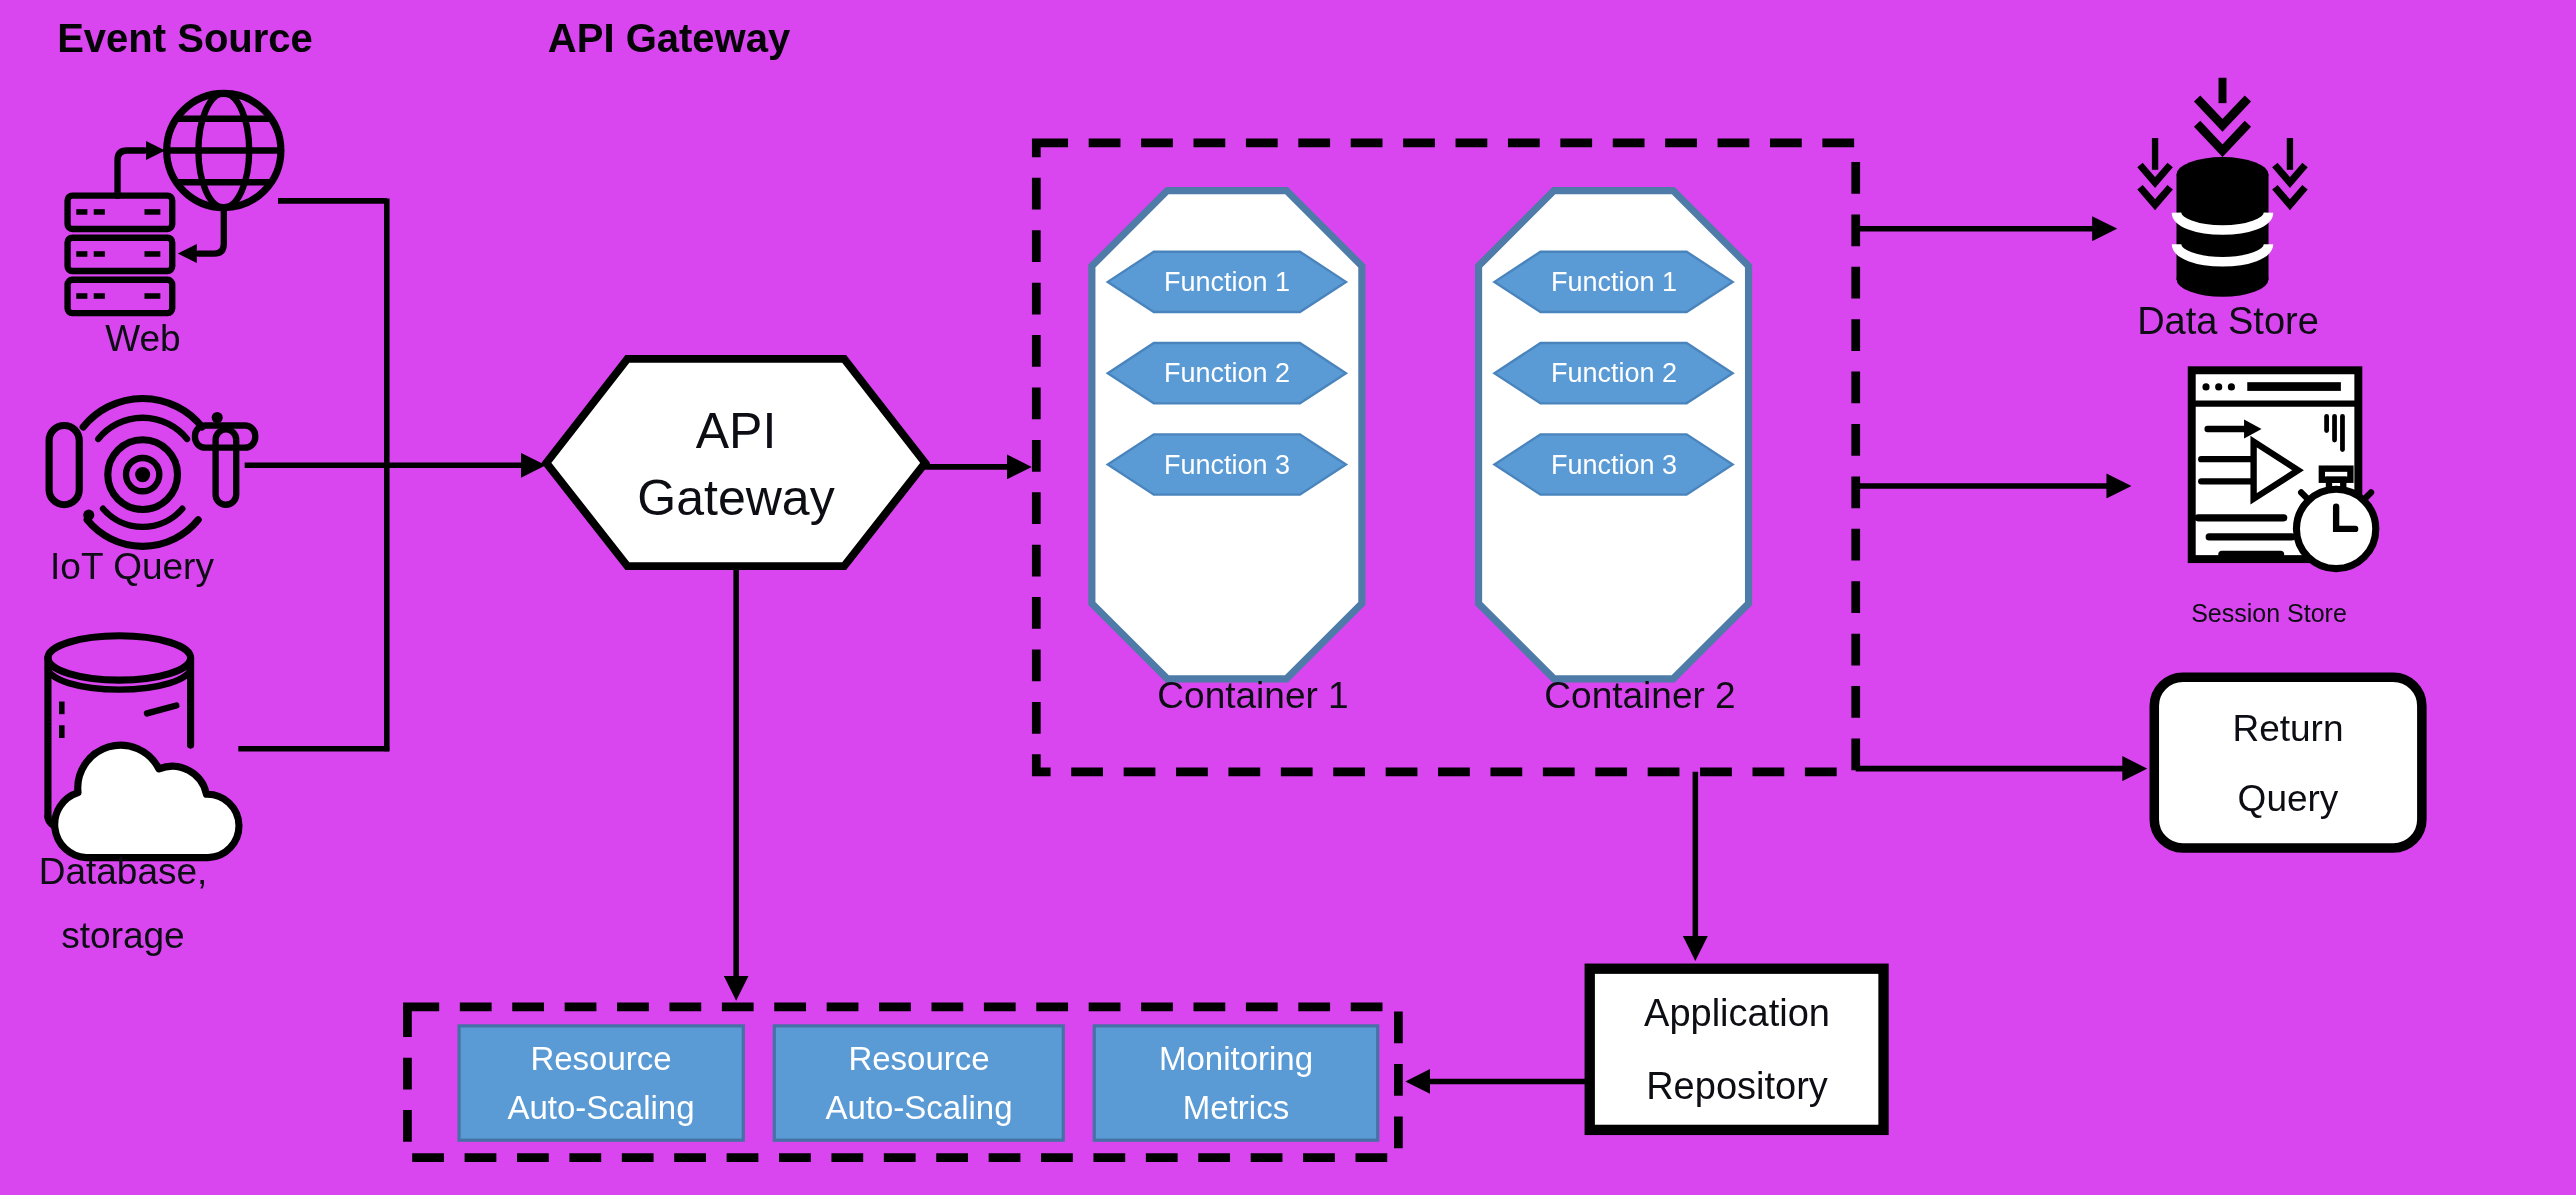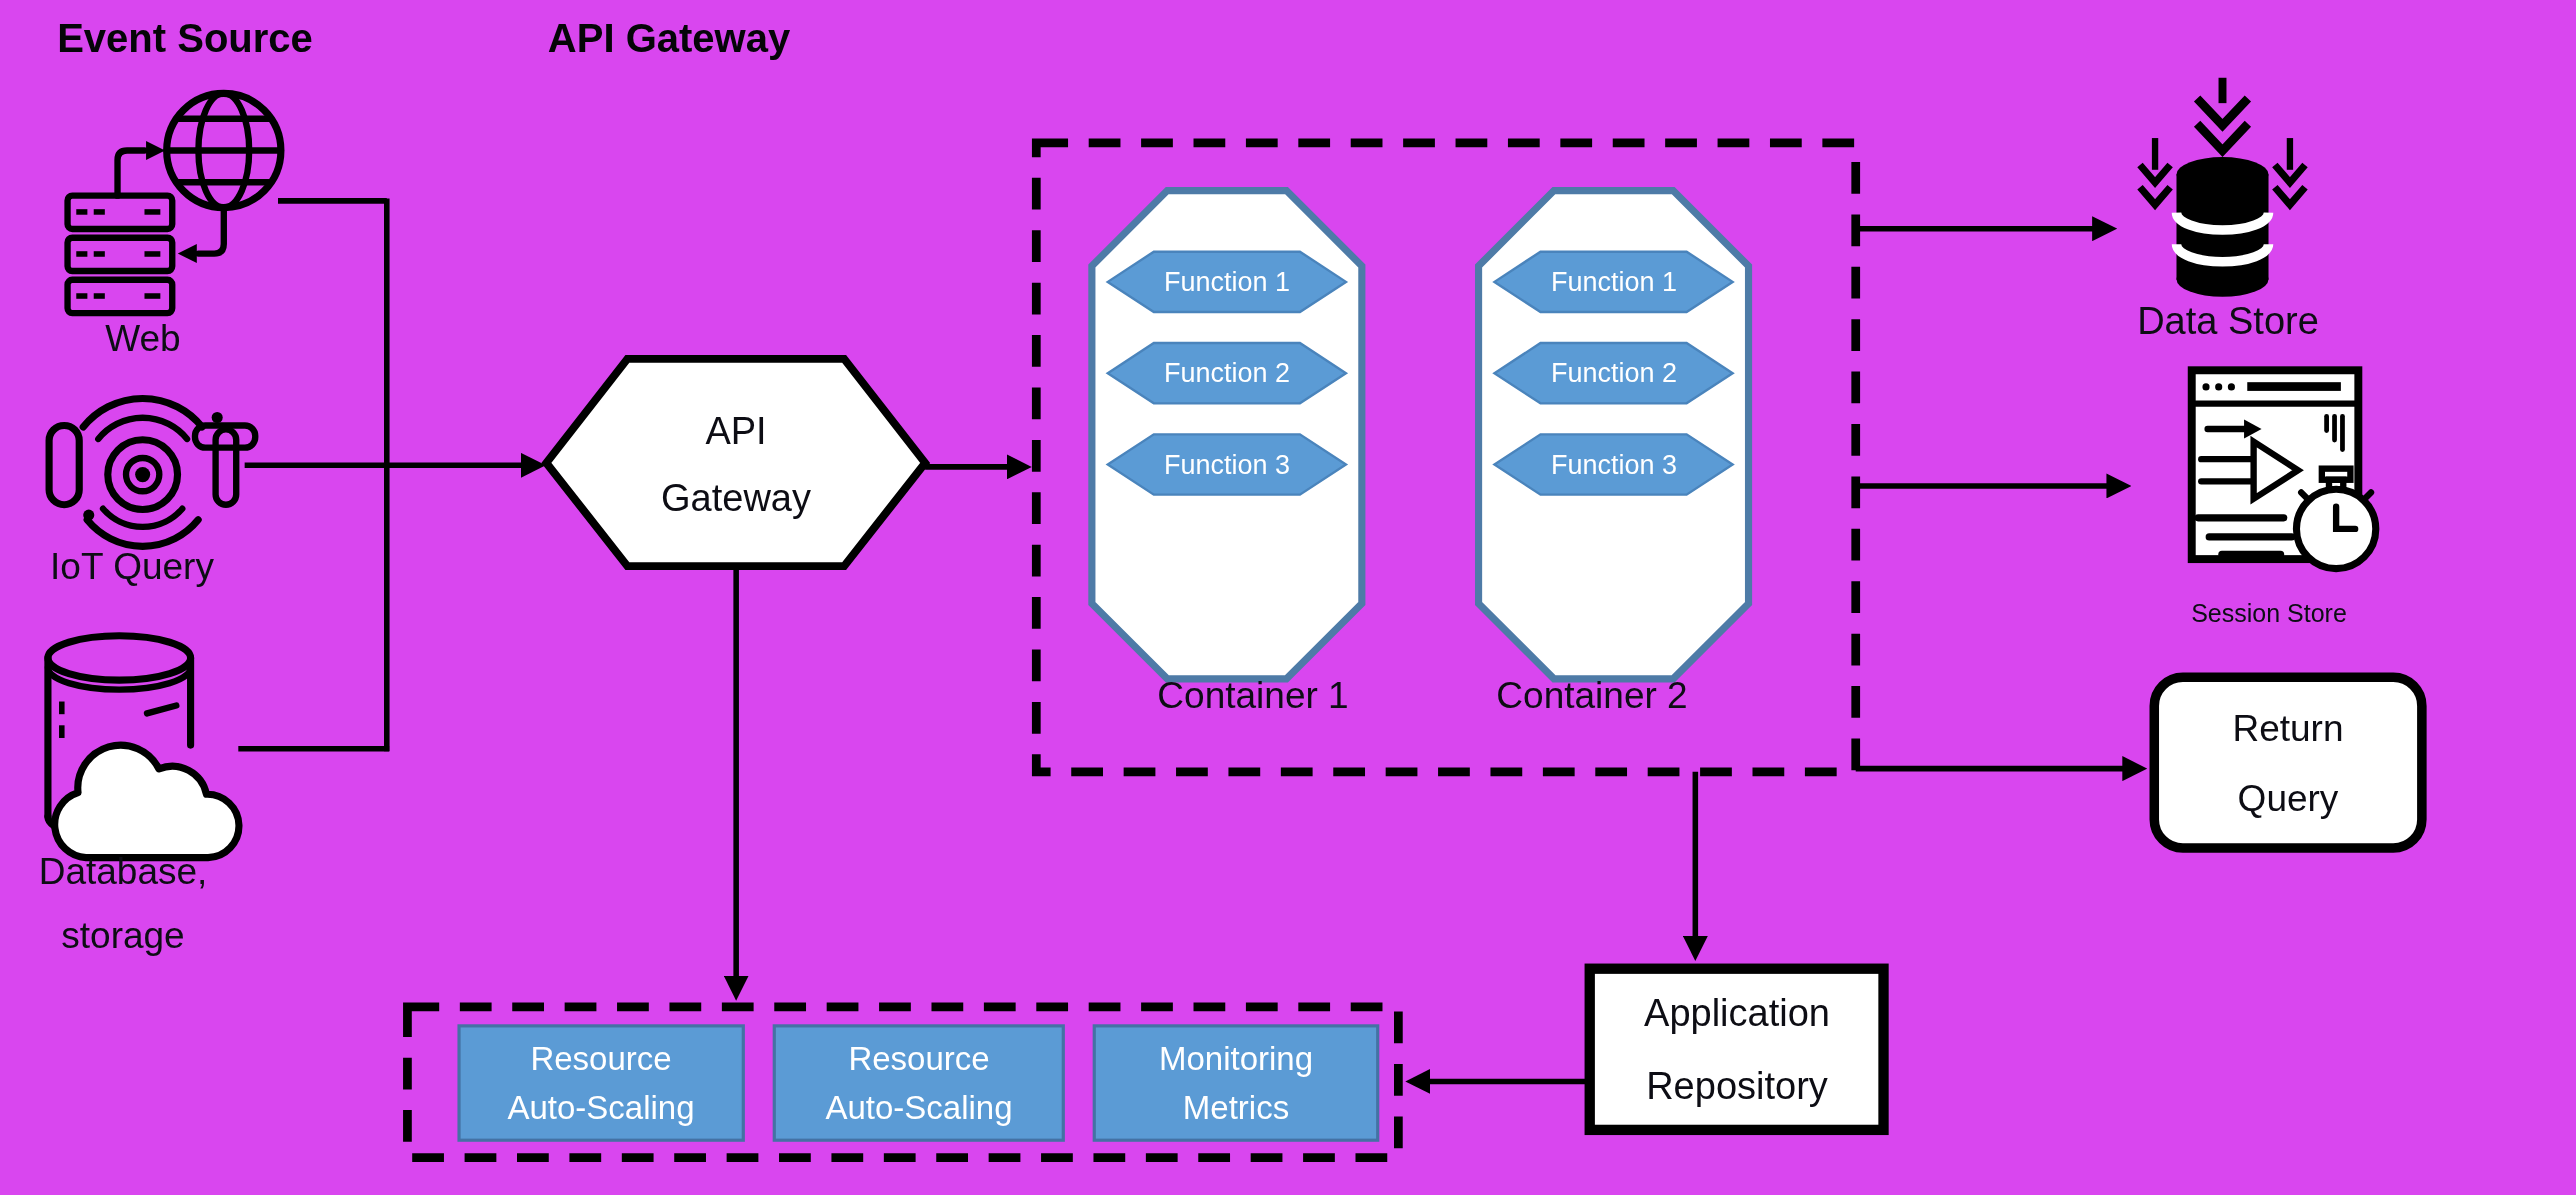--- a/index.html
+++ b/index.html
@@ -5,21 +5,21 @@
   html,body{margin:0;padding:0;background:#ffffff;}
   #canvas{
     position:relative;width:2576px;height:1195px;background:#d946ef;overflow:hidden;
     font-family:"Liberation Sans", sans-serif;color:#0a0a0f;
   }
   .abs{position:absolute;}
   .ctr{transform:translate(-50%,-50%);text-align:center;white-space:nowrap;}
   .pre{white-space:pre-line;}
   .t-title{font-weight:700;font-size:40px;letter-spacing:0px;color:#050508;}
   .lbl{font-size:37px;color:#0d0d14;}
-  .hex-lbl{font-size:38px;line-height:67px;color:#0d0d14;}
+  .hex-lbl{font-size:50px;line-height:67px;color:#0d0d14;}
   .badge-lbl{font-size:27px;color:#ffffff;}
   .box-lbl{font-size:33px;line-height:49px;color:#ffffff;}
   .big-lbl{font-size:38px;line-height:73px;color:#0d0d14;}
   svg{display:block;}
 </style>
 </head>
 <body>
 
 <div id="canvas">
 
@@ -216,21 +216,21 @@
 Gateway</div>
 
   <div class="abs ctr badge-lbl" style="left:1227px;top:282px">Function 1</div>
   <div class="abs ctr badge-lbl" style="left:1227px;top:373px">Function 2</div>
   <div class="abs ctr badge-lbl" style="left:1227px;top:465px">Function 3</div>
   <div class="abs ctr badge-lbl" style="left:1614px;top:282px">Function 1</div>
   <div class="abs ctr badge-lbl" style="left:1614px;top:373px">Function 2</div>
   <div class="abs ctr badge-lbl" style="left:1614px;top:465px">Function 3</div>
 
   <div class="abs ctr lbl" style="left:1253px;top:696px">Container 1</div>
-  <div class="abs ctr lbl" style="left:1592px;top:696px">Container 2</div>
+  <div class="abs ctr lbl" style="left:1640px;top:696px">Container 2</div>
 
   <div class="abs ctr lbl" style="left:2228px;top:321px;font-size:38px">Data Store</div>
   <div class="abs ctr lbl" style="left:2269px;top:613px;font-size:25px">Session Store</div>
 
   <div class="abs ctr big-lbl pre" style="left:2288px;top:764px;line-height:70px;font-size:37px">Return
 Query</div>
   <div class="abs ctr big-lbl pre" style="left:1737px;top:1050px">Application
 Repository</div>
 
   <div class="abs ctr box-lbl pre" style="left:601px;top:1083px">Resource

